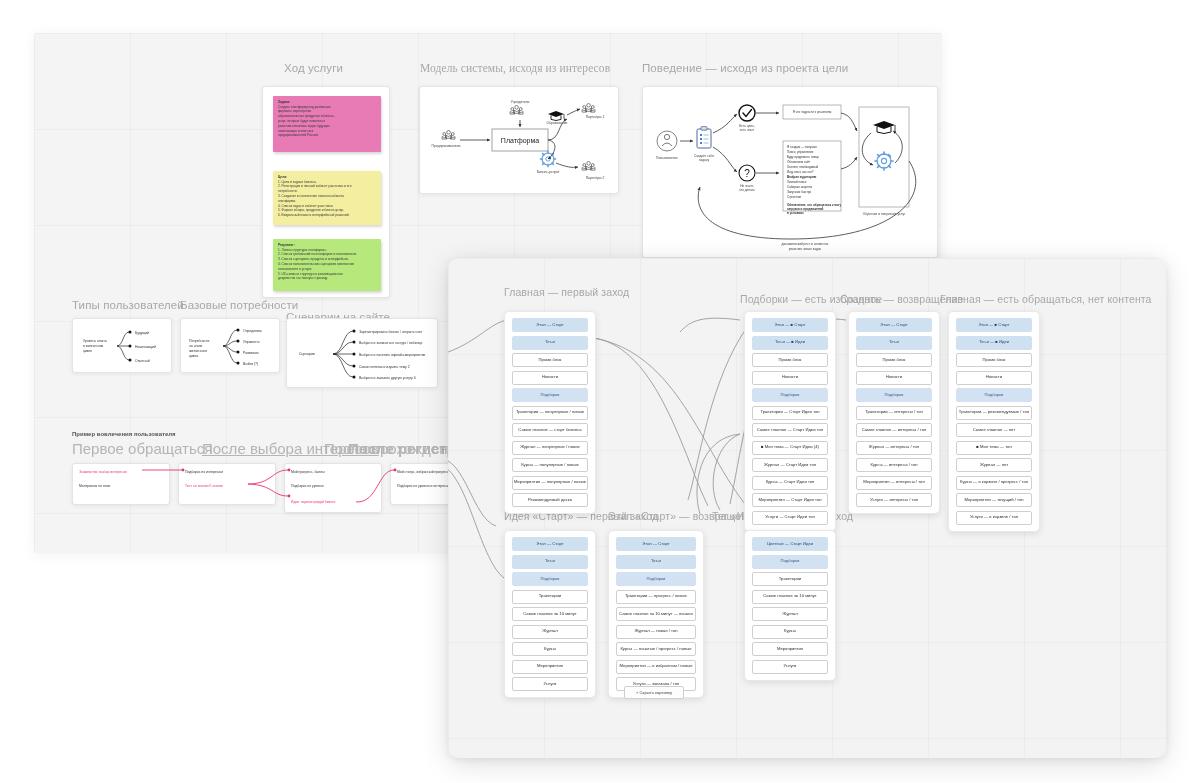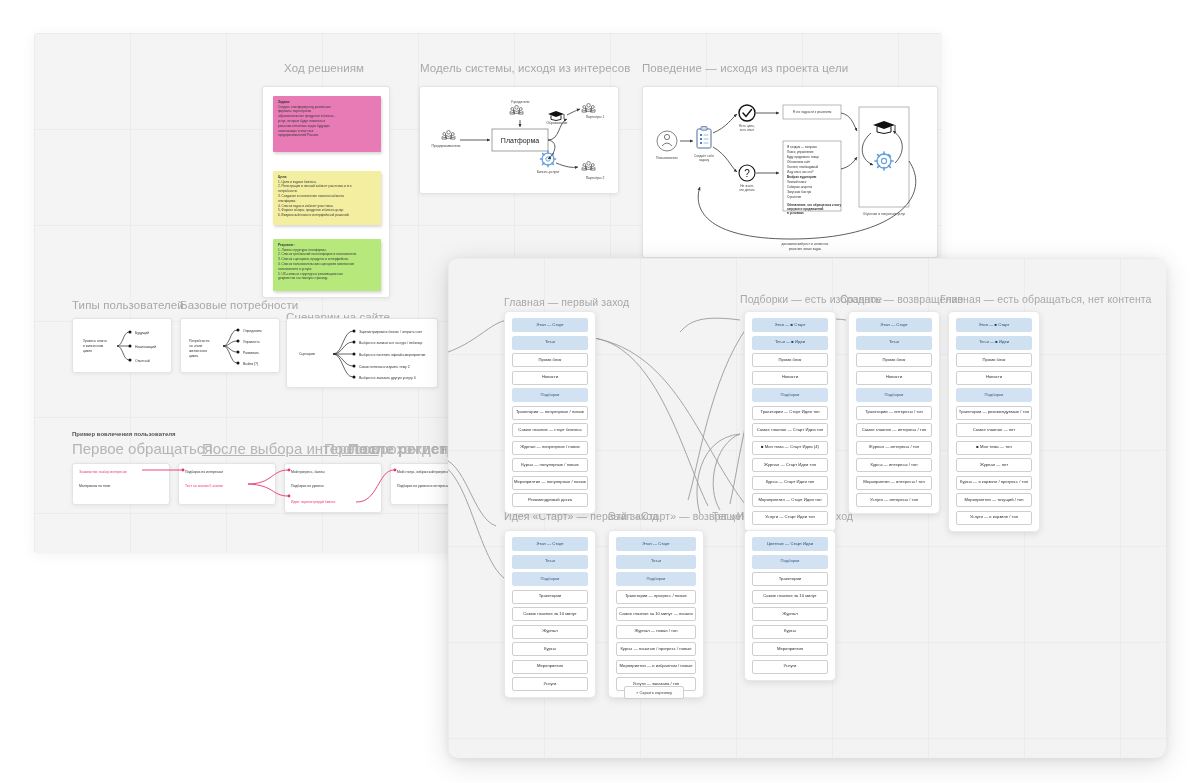--- a/index.html
+++ b/index.html
@@ -135,22 +135,22 @@
     white-space: nowrap;
   }
 </style>
 </head>
 <body>
 
 <div id="stage">
 
   <div class="board-back">
 
-    <div class="sec-title" style="left:250px; top:29px;">Ход решениям</div>
-    <div class="sec-title" style="left:386px; top:29px;">Модель системы, исходя из интересов</div>
+    <div class="sec-title" style="left:250px; top:29px;">Ход услуги</div>
+    <div class="sec-title" style="left:386px; top:29px;font-family:Liberation Serif, serif;">Модель системы, исходя из интересов</div>
     <div class="sec-title" style="left:608px; top:29px;">Поведение — исходя из проекта цели</div>
     <div class="sec-title" style="left:38px;  top:266px;">Типы пользователей</div>
     <div class="sec-title" style="left:146px; top:266px;">Базовые потребности</div>
     <div class="sec-title" style="left:252px; top:278px;">Сценарии на сайте</div>
 
     <div class="wcard" style="left:228px; top:53px; width:128px; height:212px; background:#fff;">
       <div class="sticky" style="left:10px; top:9px; width:108px; height:56px; background:#e87ab5;">
         <div class="stitle">Задача:</div>
         <div class="sline">Создать платформу под различные</div>
         <div class="sline">форматы партнёрских</div>
@@ -504,21 +504,21 @@
         <path d="M-10 206 C 20 212 30 300 56 320"></path>
         <path d="M292 62 C 248 56 240 66 232 74"></path>
         <path d="M292 176 C 250 180 244 230 252 256"></path>
         <path d="M292 176 C 266 186 258 230 272 252"></path>
         <path d="M398 62 C 368 58 356 66 352 74"></path>
         <path d="M240 242 C 250 210 262 120 300 68"></path>
         <path d="M282 246 C 292 200 300 130 330 70"></path>
       </g>
     </svg>
 
-    <div class="sec-title small" style="left:56px;  top:38px;text-align:right;">Главная — первый заход</div>
+    <div class="sec-title small" style="left:56px;  top:28px;text-align:right;">Главная — первый заход</div>
     <div class="sec-title small" style="left:292px; top:35px;">Подборки — есть избранное</div>
     <div class="sec-title small" style="left:392px; top:35px;">Создать — возвращение</div>
     <div class="sec-title small" style="left:492px; top:35px;">Главная — есть обращаться, нет контента</div>
 
     <div class="sec-title small" style="left:56px;  top:252px;">Идея «Старт» — первый заход</div>
     <div class="sec-title small" style="left:160px; top:252px;">Этап «Старт» — возвращение</div>
     <div class="sec-title small" style="left:264px; top:252px;">Тег «Идеи» — первый заход</div>
 
     <div class="sitecard" style="left:56px; top:53px; width:92px;">
         <div class="srow hl">Этап — Старт</div>

